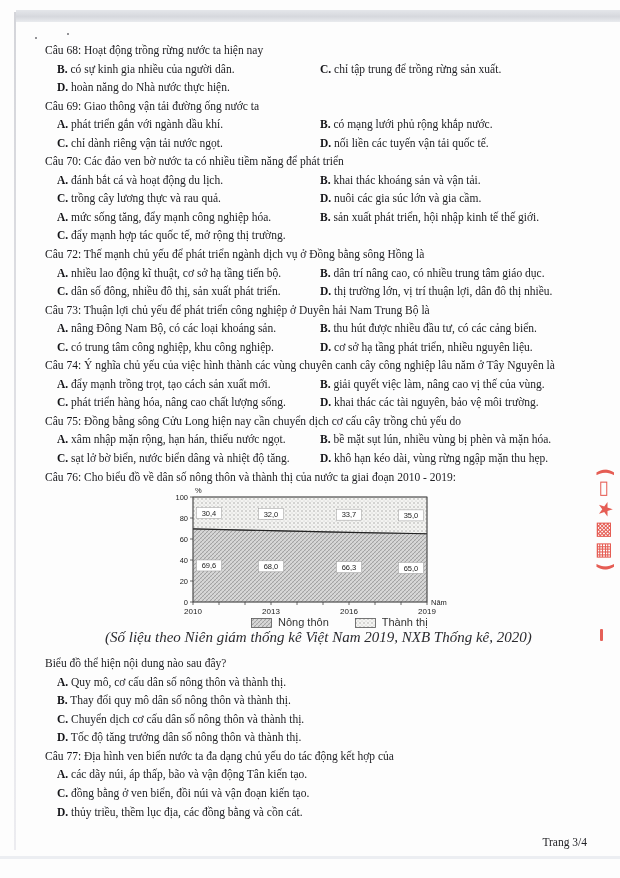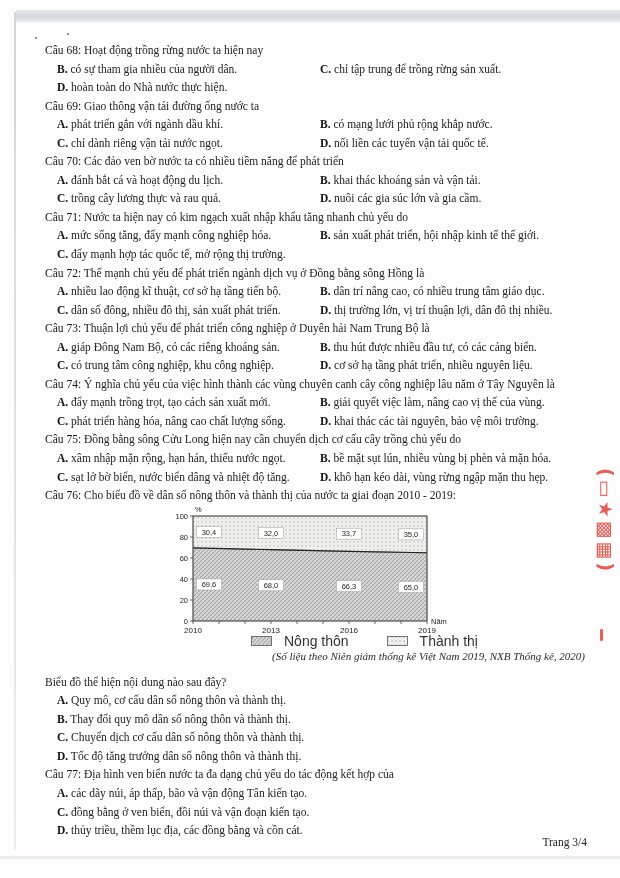--- a/index.html
+++ b/index.html
@@ -16,26 +16,26 @@
   .speck{position:absolute;width:2px;height:2px;background:#6f6f74;border-radius:50%;}
   .content{position:absolute;left:45px;top:41px;width:545px;font-size:11.5px;line-height:18.55px;}
   .qline{white-space:nowrap;}
   .qnum{font-weight:normal;color:#141418;}
   .olabel{font-weight:bold;color:#141418;}
   .opt-grid{display:grid;grid-template-columns:263px 1fr;padding-left:12px;}
   .opt{white-space:nowrap;}
   .opt-list{padding-left:12px;}
   .figure{position:relative;height:168px;}
   .chart-svg{display:block;margin-left:108px;}
-  .legend{display:flex;align-items:center;gap:12px;margin-left:206px;height:13px;
-    font-family:"Liberation Sans","DejaVu Sans",sans-serif;font-size:14px;line-height:13px;color:#333;}
+  .legend{display:flex;align-items:center;gap:6px;margin-left:206px;height:13px;
+    font-family:"Liberation Sans","DejaVu Sans",sans-serif;font-size:11px;line-height:13px;color:#333;}
   .legend .gap{width:14px;}
   .swatch{display:block;}
-  .caption{width:480px;margin-left:60px;text-align:right;font-style:italic;
-    font-size:11px;line-height:17px;color:#2a2a2e;}
+  .caption{width:480px;margin-left:60px;text-align:left;font-style:italic;
+    font-size:15px;line-height:17px;color:#2a2a2e;}
   .stamp{position:absolute;right:0;top:466px;width:30px;height:195px;pointer-events:none;}
   .stamp-text{
     position:absolute;left:27px;top:2px;width:165px;height:24px;
     transform:rotate(90deg);transform-origin:0 0;
     color:#e03a2f;font-family:"DejaVu Sans",sans-serif;font-size:19px;
     letter-spacing:3px;font-weight:bold;opacity:.82;filter:blur(0.4px);white-space:nowrap;
   }
   .stamp-dash{position:absolute;left:10px;top:163px;width:3px;height:12px;background:#e03a2f;
     opacity:.8;filter:blur(0.4px);border-radius:1px;}
   .footer{position:absolute;right:33px;top:836px;font-size:11.5px;color:#222226;}
@@ -63,23 +63,23 @@
 <div class="scan-left"></div>
 <div class="scan-bottom"></div>
 <div class="speck" style="left:35px;top:37px"></div>
 <div class="speck" style="left:67px;top:33px"></div>
 
 <div class="content">
 
   <div>
     <div class="qline"><span class="qnum">Câu 68:</span> <span>Hoạt động trồng rừng nước ta hiện nay</span></div>
     <div class="opt-grid">
-      <div class="opt"><span class="olabel">B.</span> <span>có sự tham gia nhiều của người dân.</span></div>
+      <div class="opt"><span class="olabel">B.</span> <span>có sự kinh gia nhiều của người dân.</span></div>
       <div class="opt"><span class="olabel">C.</span> <span>chỉ tập trung để trồng rừng sản xuất.</span></div>
-      <div class="opt"><span class="olabel">D.</span> <span>hoàn toàn do Nhà nước thực hiện.</span></div>
+      <div class="opt"><span class="olabel">D.</span> <span>hoàn năng do Nhà nước thực hiện.</span></div>
     </div>
   </div>
 
   <div>
     <div class="qline"><span class="qnum">Câu 69:</span> <span>Giao thông vận tải đường ống nước ta</span></div>
     <div class="opt-grid">
       <div class="opt"><span class="olabel">A.</span> <span>phát triển gắn với ngành dầu khí.</span></div>
       <div class="opt"><span class="olabel">B.</span> <span>có mạng lưới phủ rộng khắp nước.</span></div>
       <div class="opt"><span class="olabel">C.</span> <span>chỉ dành riêng vận tải nước ngọt.</span></div>
       <div class="opt"><span class="olabel">D.</span> <span>nối liền các tuyến vận tải quốc tế.</span></div>
@@ -90,42 +90,41 @@
     <div class="qline"><span class="qnum">Câu 70:</span> <span>Các đảo ven bờ nước ta có nhiều tiềm năng để phát triển</span></div>
     <div class="opt-grid">
       <div class="opt"><span class="olabel">A.</span> <span>đánh bắt cá và hoạt động du lịch.</span></div>
       <div class="opt"><span class="olabel">B.</span> <span>khai thác khoáng sản và vận tải.</span></div>
       <div class="opt"><span class="olabel">C.</span> <span>trồng cây lương thực và rau quả.</span></div>
       <div class="opt"><span class="olabel">D.</span> <span>nuôi các gia súc lớn và gia cầm.</span></div>
     </div>
   </div>
 
   <div>
-    <div class="qline"><span class="qnum">Câu 71:</span> <span>Nước ta hiện nay có kim ngạch xuất nhập khẩu tăng nhanh chủ yếu do</span></div>
     <div class="opt-grid">
       <div class="opt"><span class="olabel">A.</span> <span>mức sống tăng, đẩy mạnh công nghiệp hóa.</span></div>
       <div class="opt"><span class="olabel">B.</span> <span>sản xuất phát triển, hội nhập kinh tế thế giới.</span></div>
       <div class="opt"><span class="olabel">C.</span> <span>đẩy mạnh hợp tác quốc tế, mở rộng thị trường.</span></div>
     </div>
   </div>
 
   <div>
     <div class="qline"><span class="qnum">Câu 72:</span> <span>Thế mạnh chủ yếu để phát triển ngành dịch vụ ở Đồng bằng sông Hồng là</span></div>
     <div class="opt-grid">
       <div class="opt"><span class="olabel">A.</span> <span>nhiều lao động kĩ thuật, cơ sở hạ tầng tiến bộ.</span></div>
       <div class="opt"><span class="olabel">B.</span> <span>dân trí nâng cao, có nhiều trung tâm giáo dục.</span></div>
       <div class="opt"><span class="olabel">C.</span> <span>dân số đông, nhiều đô thị, sản xuất phát triển.</span></div>
       <div class="opt"><span class="olabel">D.</span> <span>thị trường lớn, vị trí thuận lợi, dân đô thị nhiều.</span></div>
     </div>
   </div>
 
   <div>
     <div class="qline"><span class="qnum">Câu 73:</span> <span>Thuận lợi chủ yếu để phát triển công nghiệp ở Duyên hải Nam Trung Bộ là</span></div>
     <div class="opt-grid">
-      <div class="opt"><span class="olabel">A.</span> <span>giáp Đông Nam Bộ, có các riêng khoáng sản.</span></div>
+      <div class="opt"><span class="olabel">A.</span> <span>nâng Đông Nam Bộ, có các loại khoáng sản.</span></div>
       <div class="opt"><span class="olabel">B.</span> <span>thu hút được nhiều đầu tư, có các cảng biển.</span></div>
       <div class="opt"><span class="olabel">C.</span> <span>có trung tâm công nghiệp, khu công nghiệp.</span></div>
       <div class="opt"><span class="olabel">D.</span> <span>cơ sở hạ tầng phát triển, nhiều nguyên liệu.</span></div>
     </div>
   </div>
 
   <div>
     <div class="qline"><span class="qnum">Câu 74:</span> <span>Ý nghĩa chủ yếu của việc hình thành các vùng chuyên canh cây công nghiệp lâu năm ở Tây Nguyên là</span></div>
     <div class="opt-grid">
       <div class="opt"><span class="olabel">A.</span> <span>đẩy mạnh trồng trọt, tạo cách sản xuất mới.</span></div>

